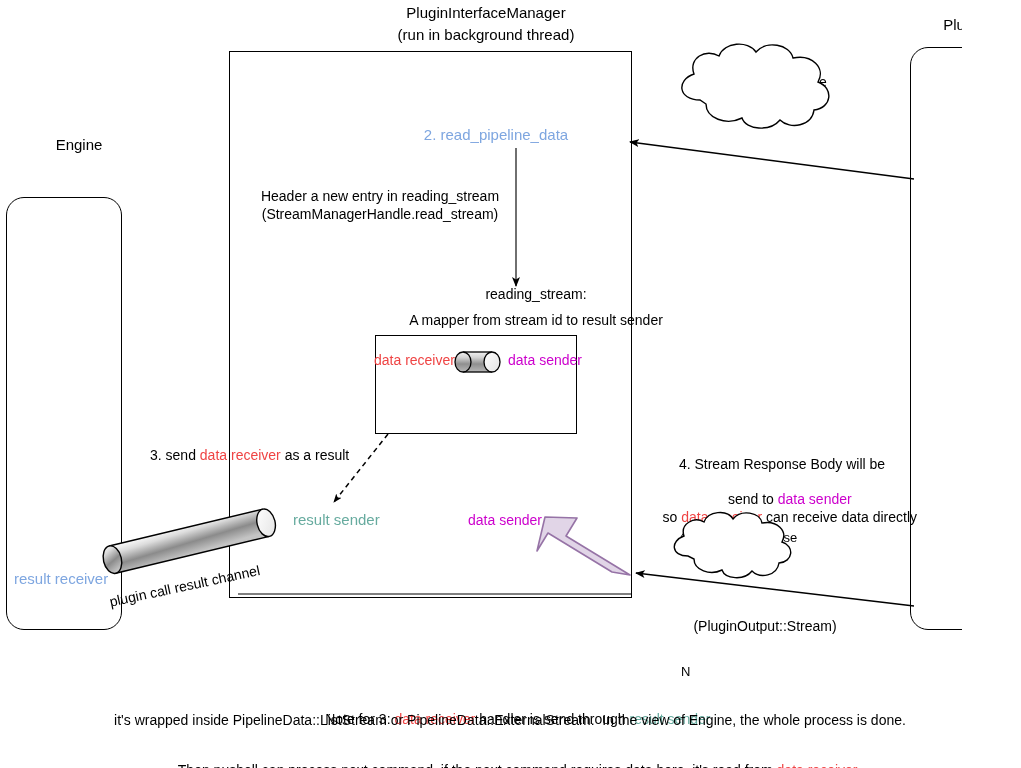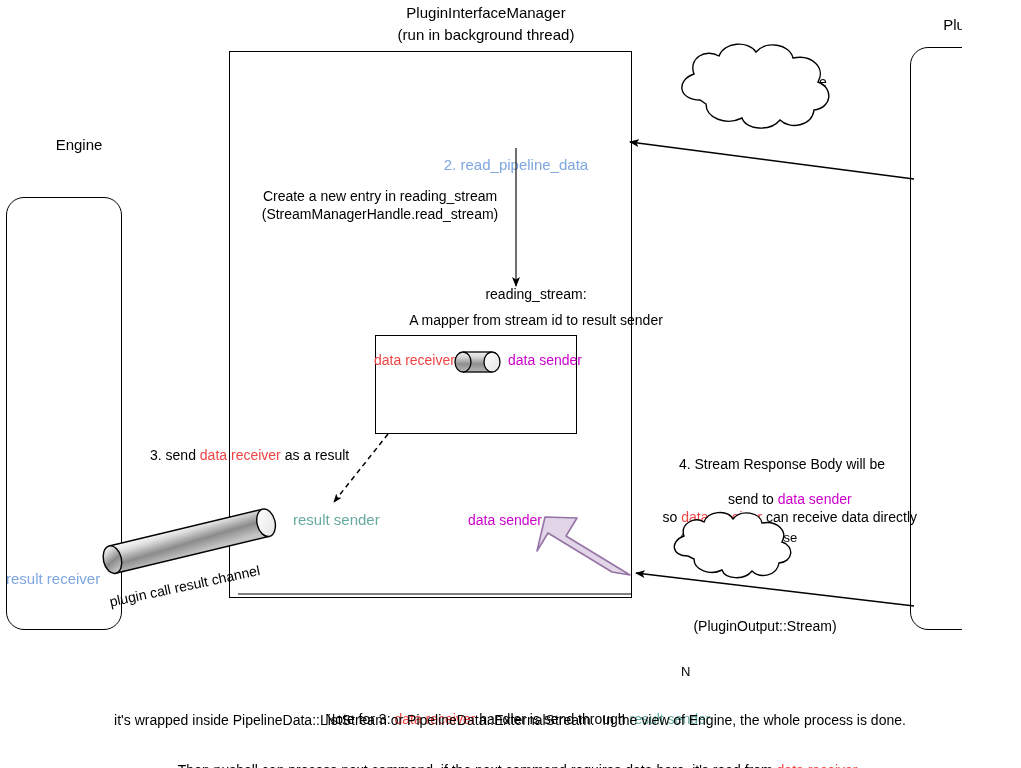--- a/index.html
+++ b/index.html
@@ -67,23 +67,23 @@
 
   <div class="lbl center" style="left:536px; top:286px;text-align:right;">reading_stream:</div>
   <div class="lbl center" style="left:536px; top:312px;">A mapper from stream id to result sender</div>
 
   <div class="box" style="left:375px; top:335px; width:202px; height:99px;"></div>
 
   <div class="lbl c-olive nowrap" style="left: 374px; top: 352px; text-align: right;">data receiver</div>
 
   <div class="lbl c-magenta nowrap" style="left:508px; top:352px;">data sender</div>
 
-  <div class="lbl big c-blue center" style="left:516px; top:126px;margin-top:30px;">2. read_pipeline_data</div>
-
-  <div class="lbl center" style="left:380px; top:188px;">Create a new entry in reading_stream</div>
+  <div class="lbl big c-blue center" style="left:496px; top:126px;">2. read_pipeline_data</div>
+
+  <div class="lbl center" style="left:380px; top:188px;">Header a new entry in reading_stream</div>
   <div class="lbl center" style="left:380px; top:206px;">(StreamManagerHandle.read_stream)</div>
 
   <div class="lbl center" style="left:763px; top:74px;">1. Stream Response</div>
   <div class="lbl center" style="left:763px; top:92px;">Header</div>
 
   <div class="lbl nowrap" style="left:150px; top:447px;">
     <span>3. send </span><span class="c-olive">data receiver</span><span> as a result</span>
   </div>
 
   <div class="lbl center" style="left:782px; top:456px;">4. Stream Response Body will be</div>
@@ -94,21 +94,21 @@
     <span>so </span><span class="c-olive">data receiver</span><span> can receive data directly</span>
   </div>
 
   <div class="lbl center" style="left:738px; top:529px; font-size:13px;">4. Stream Response</div>
   <div class="lbl center" style="left:738px; top:546px; font-size:13px;">Body</div>
 
   <div class="lbl center" style="left:765px; top:618px;">(PluginOutput::Stream)</div>
 
   <div class="lbl big c-teal" style="left:293px; top:511px;">result sender</div>
 
-  <div class="lbl big c-blue" style="left:6px; top:570px;">result receiver</div>
+  <div class="lbl big c-blue" style="left:14px; top:570px;">result receiver</div>
 
   <div class="lbl c-magenta" style="left:468px; top:512px;">data sender</div>
 
   <div class="lbl" style="left:108px; top:594px; transform:rotate(-12deg); transform-origin:left top;">plugin call result channel</div>
 
   <div class="lbl" style="left:681px; top:663px; font-size:13px;">N</div>
 
   <div class="lbl center" style="left:510px; top:694px;">
     <span>Note for 3: </span><span class="c-olive">data receiver</span><span> handler is send through </span><span class="c-teal">result sender</span>
   </div>

